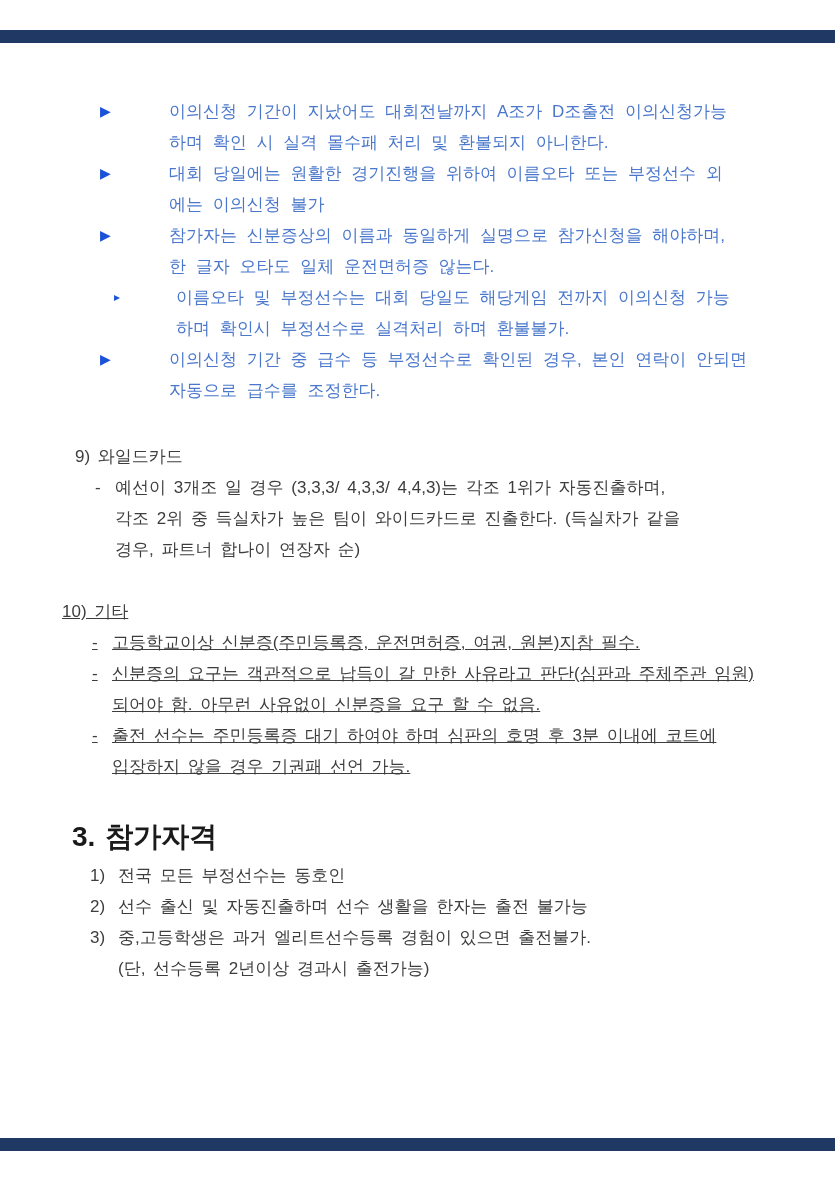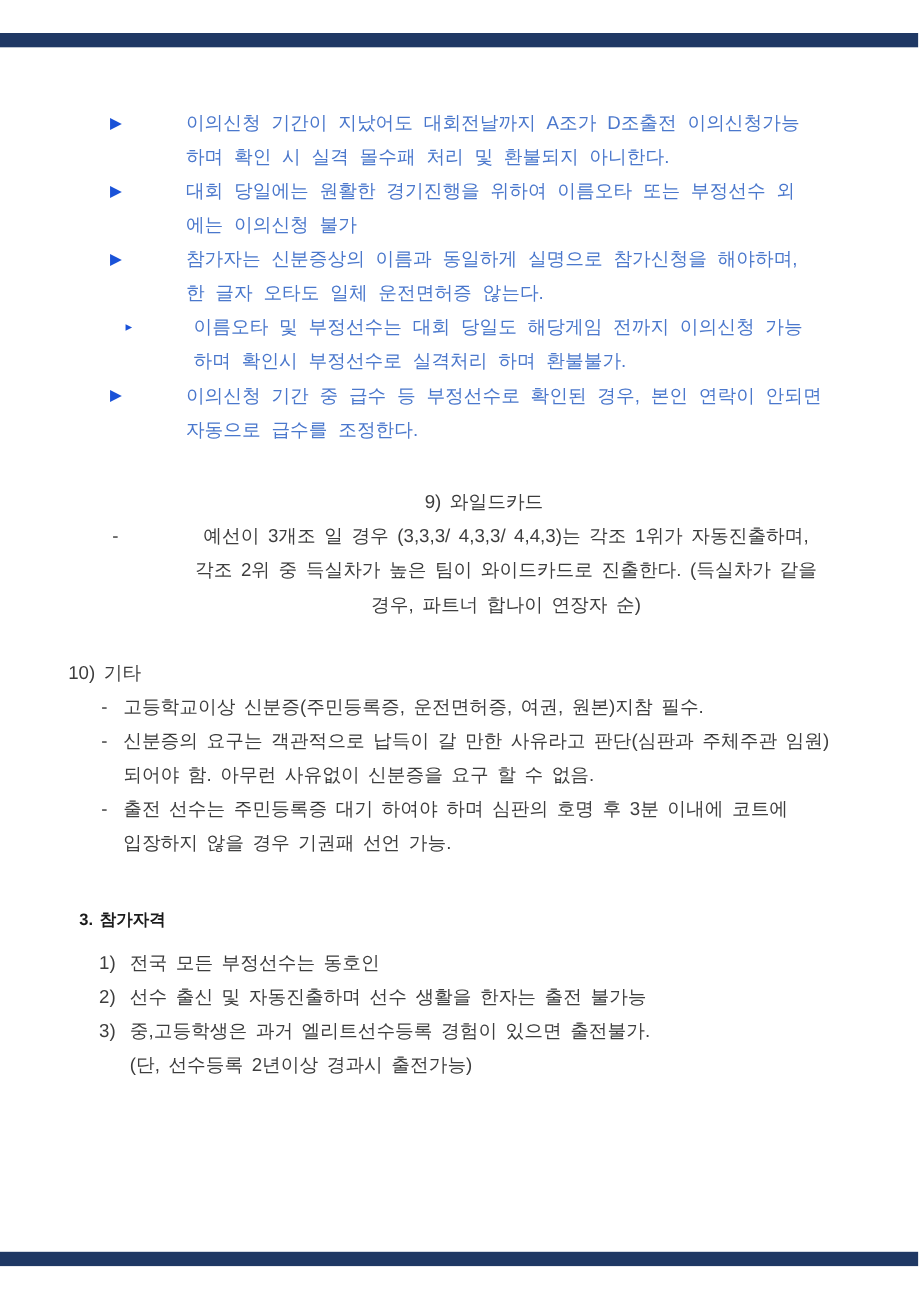--- a/index.html
+++ b/index.html
@@ -45,33 +45,33 @@
   .bullet .tx { white-space: pre-line; flex: 1 1 auto; margin-left: 36px; }
 
   
   .sec {
     position: absolute;
     font-size: 17px;
     line-height: 31px;
     color: #3d3d3d;
     word-spacing: 3px;
   }
-  #sec-wildcard { top: 441px; left: 75px; width: 730px; text-align: center; }
-  #sec-etc      { top: 596px; left: 62px; width: 760px; }
+  #sec-wildcard { top: 441px; left: 75px; width: 730px; }
+  #sec-etc      { top: 596px; left: 62px; width: 760px; text-decoration: underline; }
   .sec .heading { white-space: pre-line; }
   .sec .row { display: flex; align-items: flex-start; }
   #sec-wildcard .row { padding-left: 20px; }
   #sec-etc .row      { padding-left: 30px; }
   .sec .dash { flex: 0 0 20px; width: 20px; word-spacing: 0; }
   .sec .tx { white-space: pre-line; flex: 1 1 auto; }
 
   
   #sec-elig { top: 820px; left: 72px; width: 720px; }
   #sec-elig .heading {
-    font-size: 15px;
+    font-size: 28px;
     font-weight: bold;
     color: #1a1a1a;
     line-height: 34px;
     word-spacing: 2px;
     margin-bottom: 6px;
   }
   #sec-elig .row { padding-left: 18px; font-size: 17px; line-height: 31px; color: #3d3d3d; }
   #sec-elig .num { flex: 0 0 28px; width: 28px; word-spacing: 0; }
 </style>
 </head>

